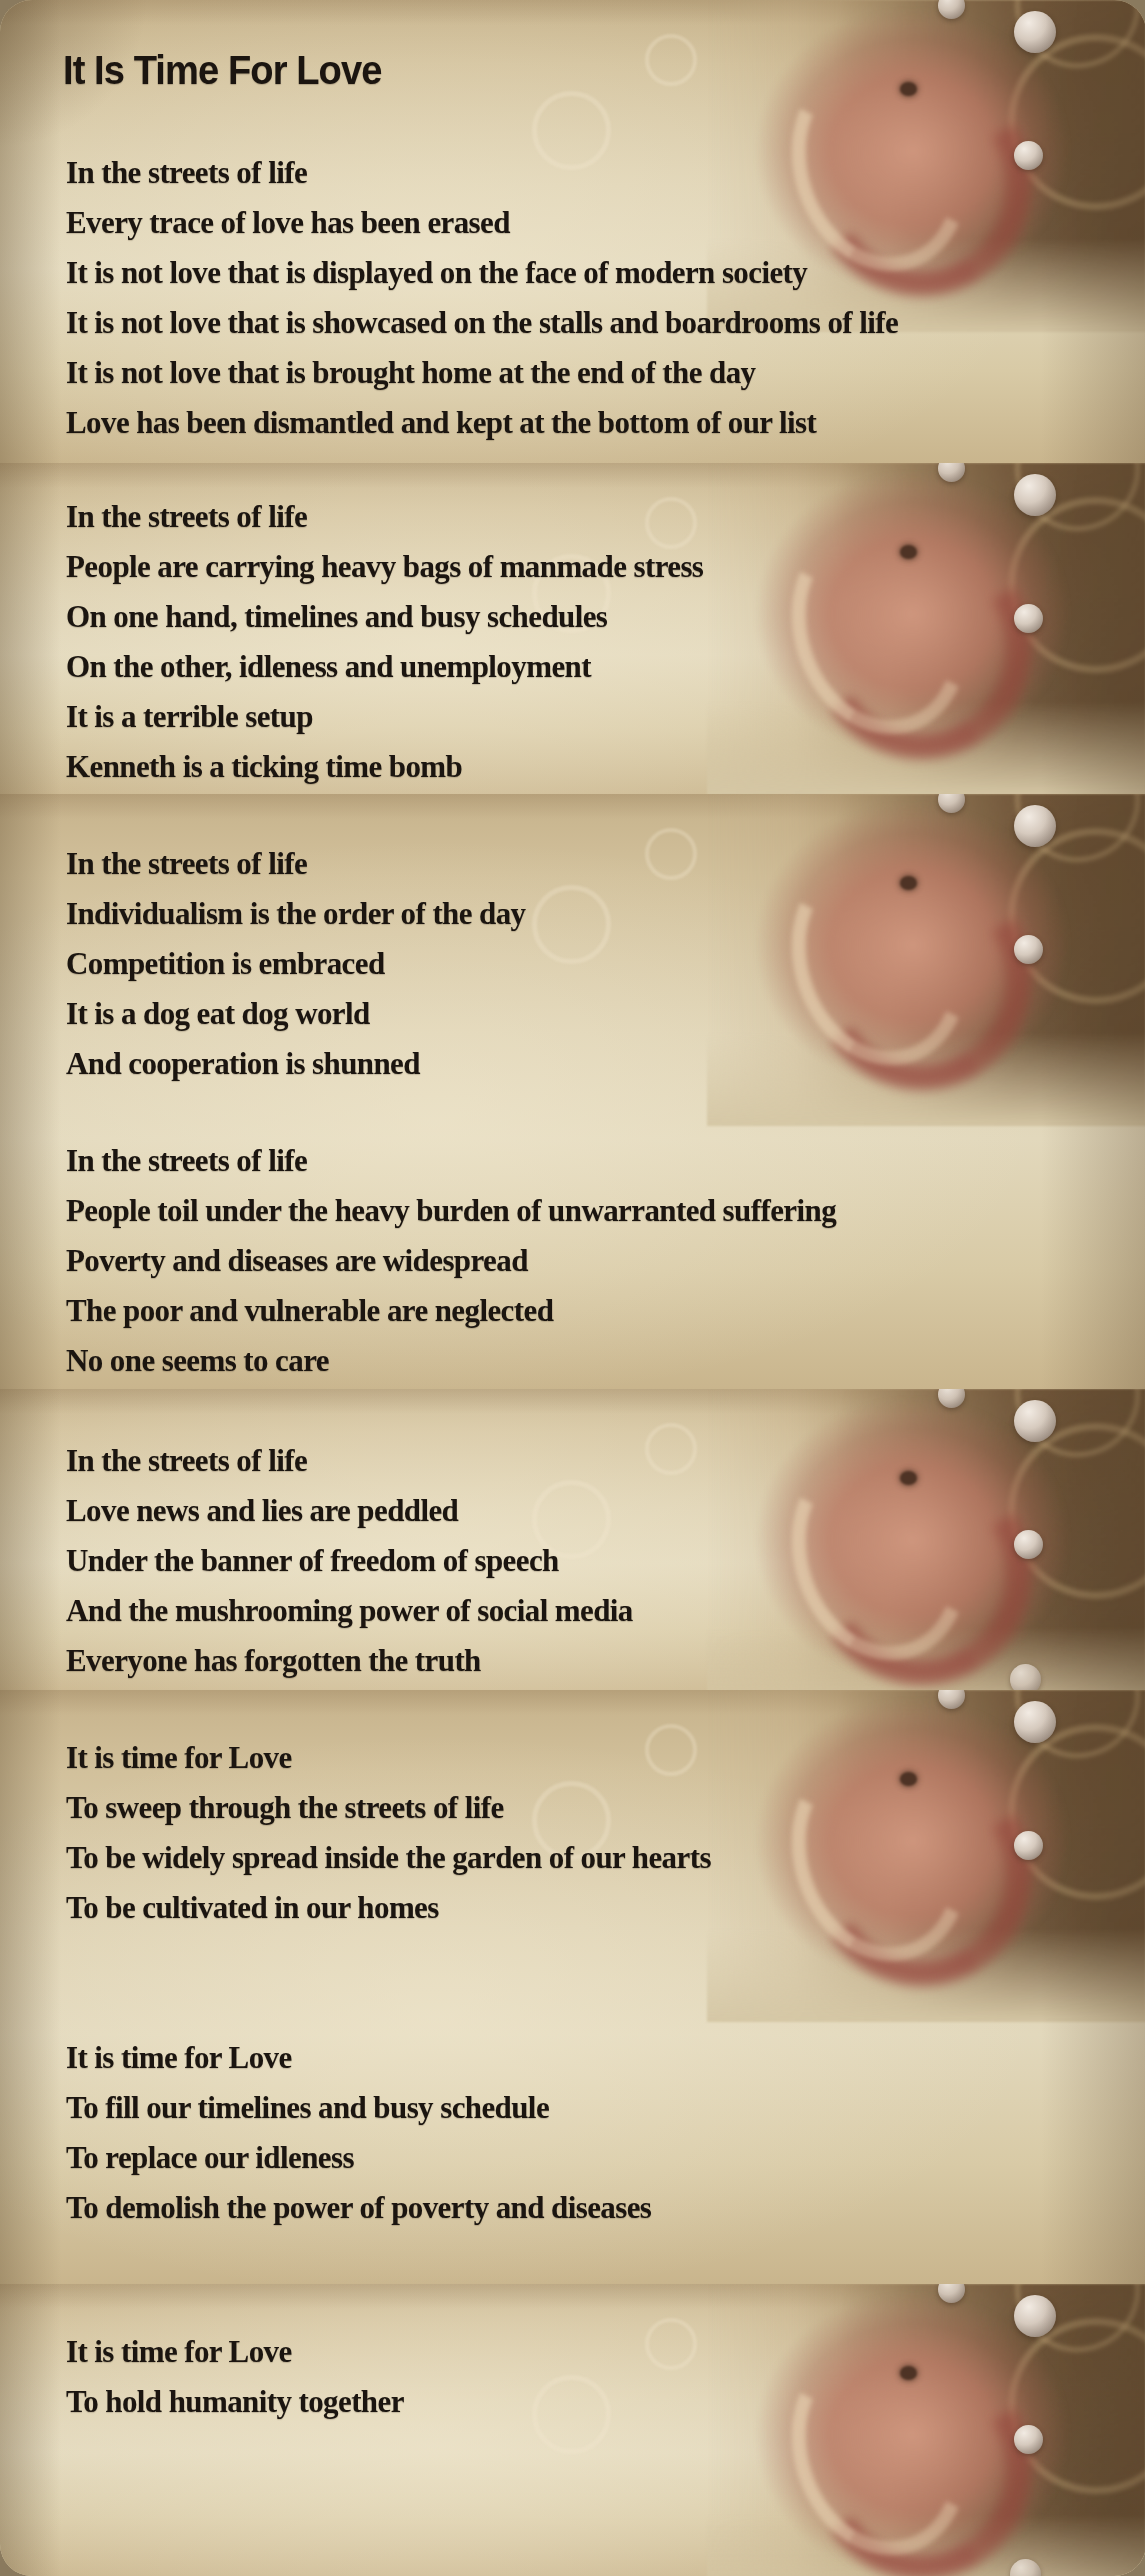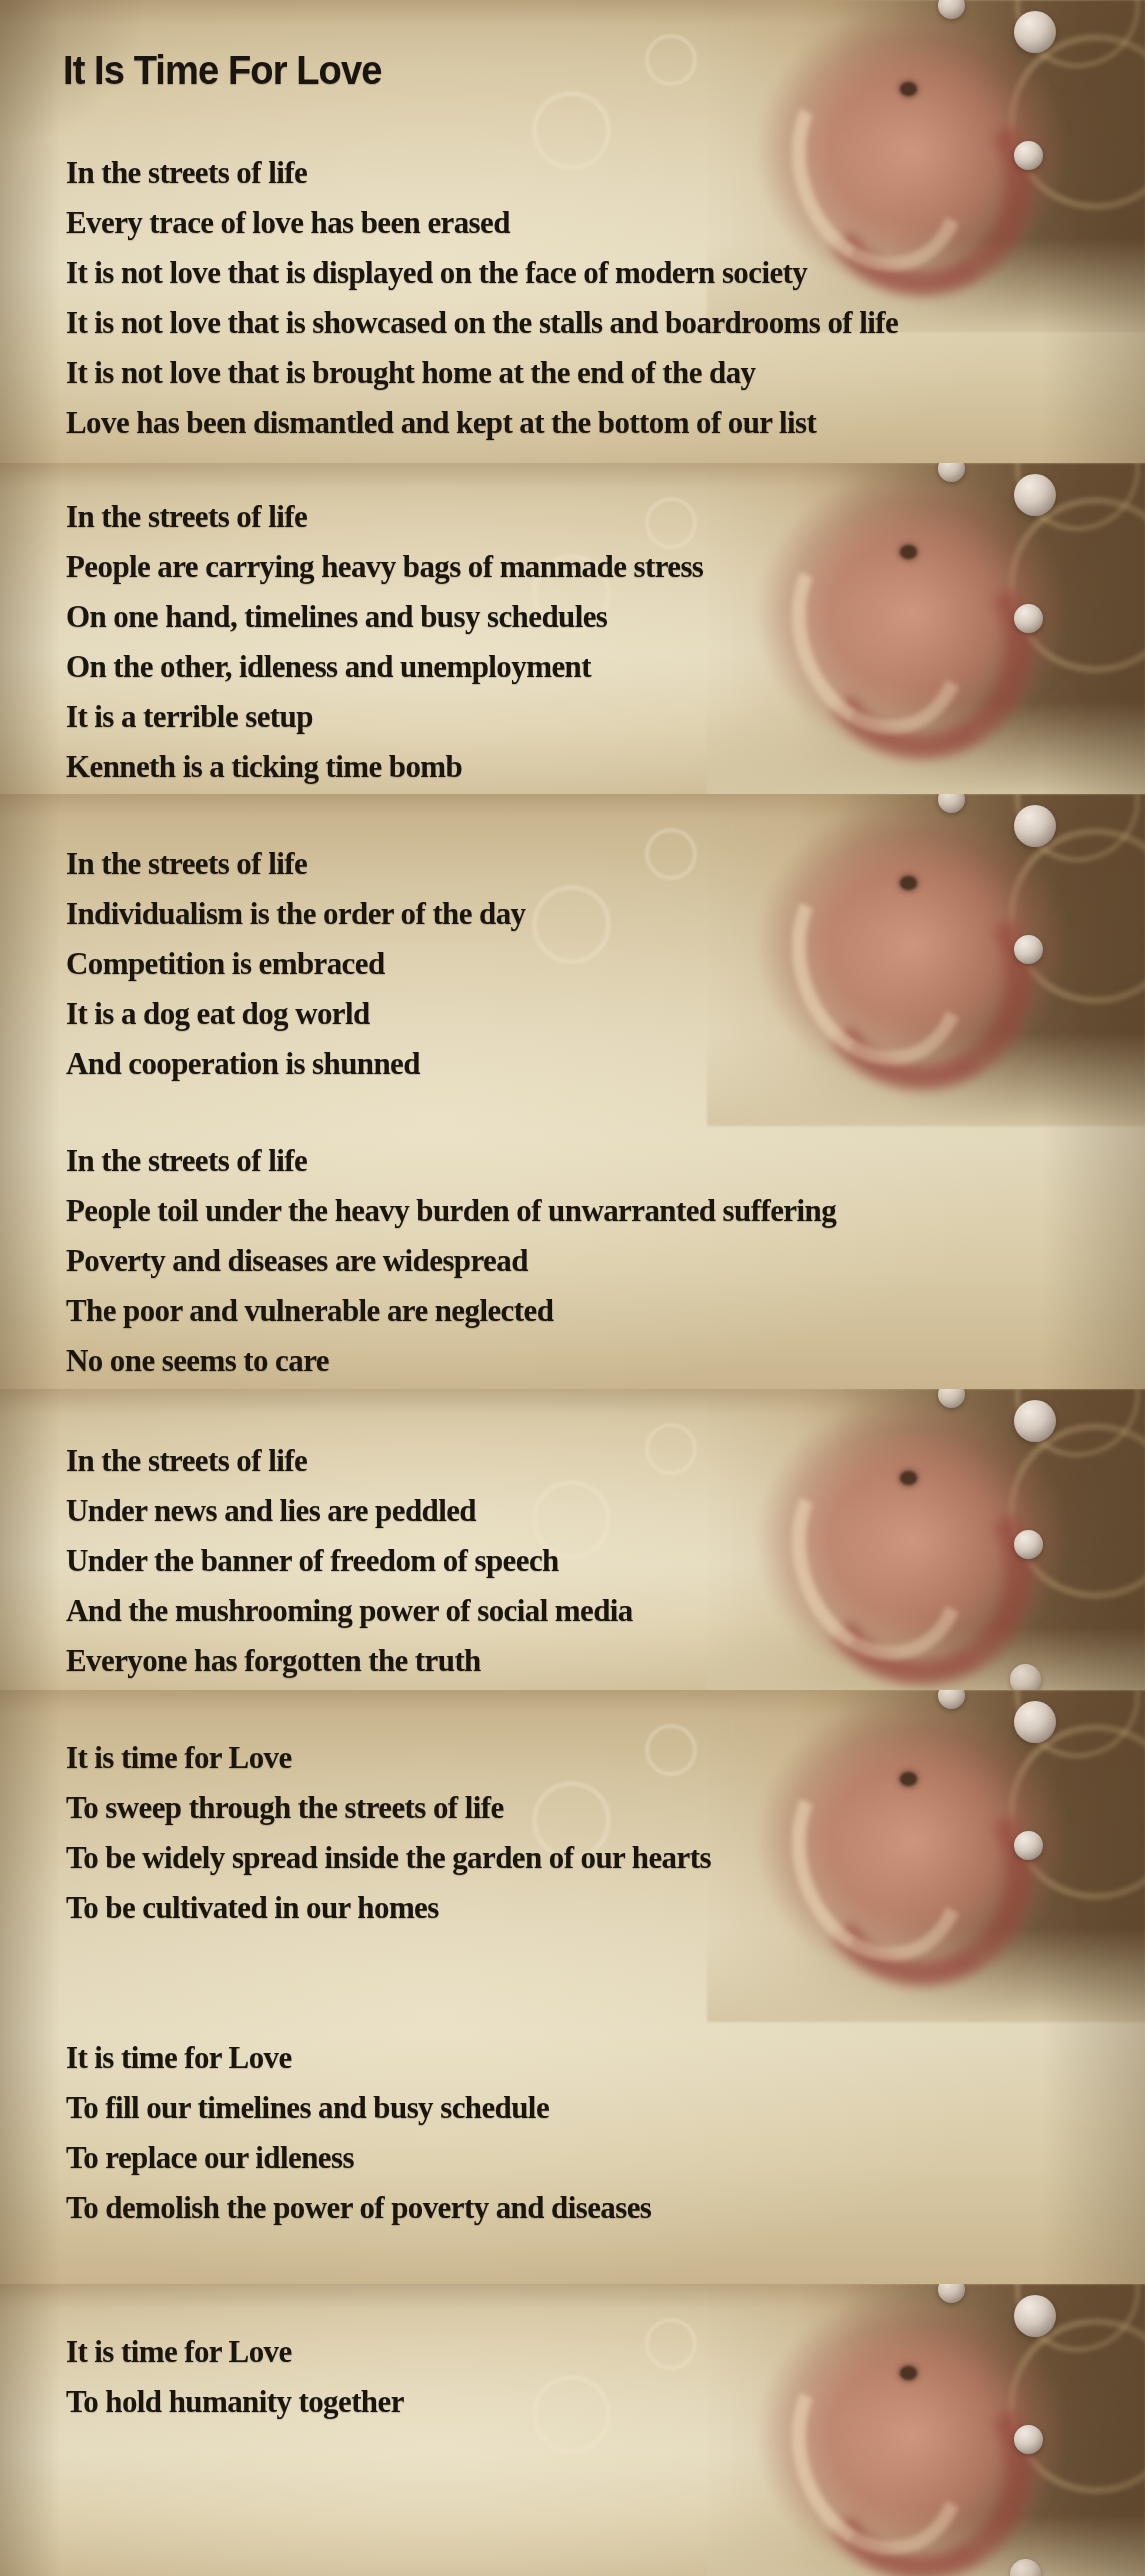--- a/index.html
+++ b/index.html
@@ -2,20 +2,21 @@
 <html><head>
 <meta charset="utf-8">
 <style>
   html,body{margin:0;padding:0;background:#8a7a5e;}
   #page{
     position:relative;
     width:1146px;height:2576px;
     overflow:hidden;
     background:#d8cba9;
     font-family:"Liberation Sans","DejaVu Sans",sans-serif;
+    border-radius:32px;
   }
   
   .strip{
     position:absolute;left:0;width:1146px;overflow:hidden;
     background:
       radial-gradient(ellipse 859px 401px at 38% 55%, rgba(242,233,208,0.55), rgba(242,233,208,0) 70%),
       linear-gradient(180deg,#c6b28b 0%,#d2c19c 14%,#ddd1b2 40%,#e2d8bc 58%,#d8caa6 80%,#c9b58d 100%);
   }
   .strip::before{ 
     content:'';position:absolute;left:0;right:0;top:0;height:25px;
@@ -251,21 +252,21 @@
     <div class="stanza" style="top:1136px">
       <div class="line">In the streets of life</div>
       <div class="line">People toil under the heavy burden of unwarranted suffering</div>
       <div class="line">Poverty and diseases are widespread</div>
       <div class="line">The poor and vulnerable are neglected</div>
       <div class="line">No one seems to care</div>
     </div>
 
     <div class="stanza" style="top:1436px">
       <div class="line">In the streets of life</div>
-      <div class="line">Under news and lies are peddled</div>
+      <div class="line">Love news and lies are peddled</div>
       <div class="line">Under the banner of freedom of speech</div>
       <div class="line">And the mushrooming power of social media</div>
       <div class="line">Everyone has forgotten the truth</div>
     </div>
 
     <div class="stanza" style="top:1733px">
       <div class="line">It is time for Love</div>
       <div class="line">To sweep through the streets of life</div>
       <div class="line">To be widely spread inside the garden of our hearts</div>
       <div class="line">To be cultivated in our homes</div>

